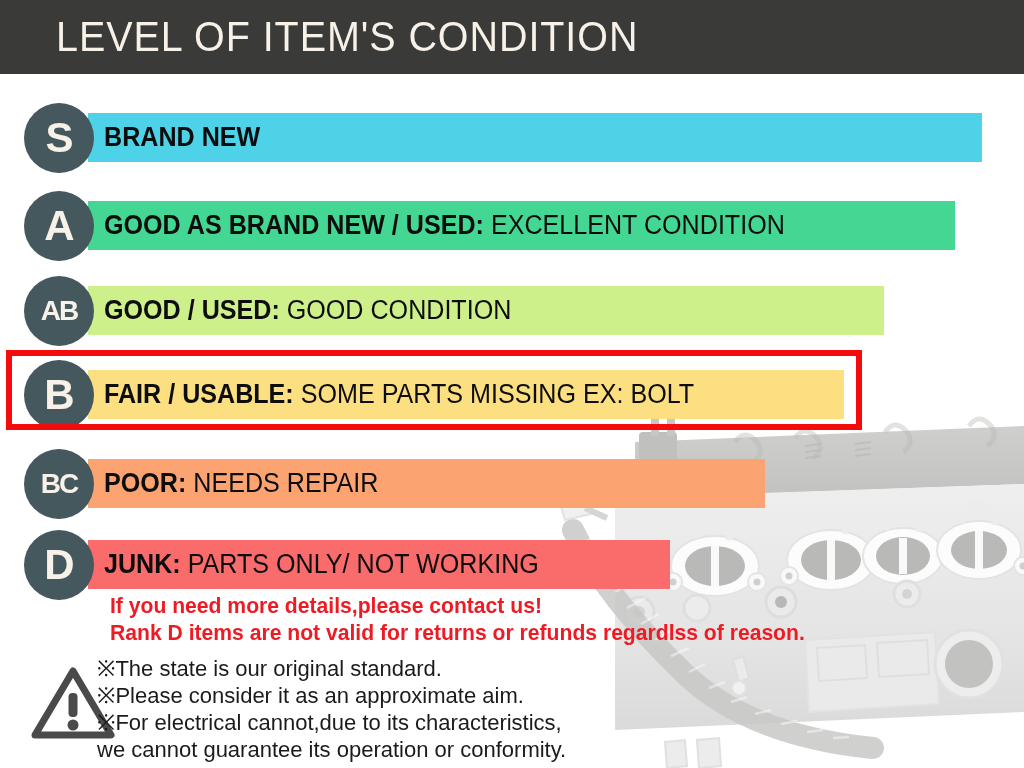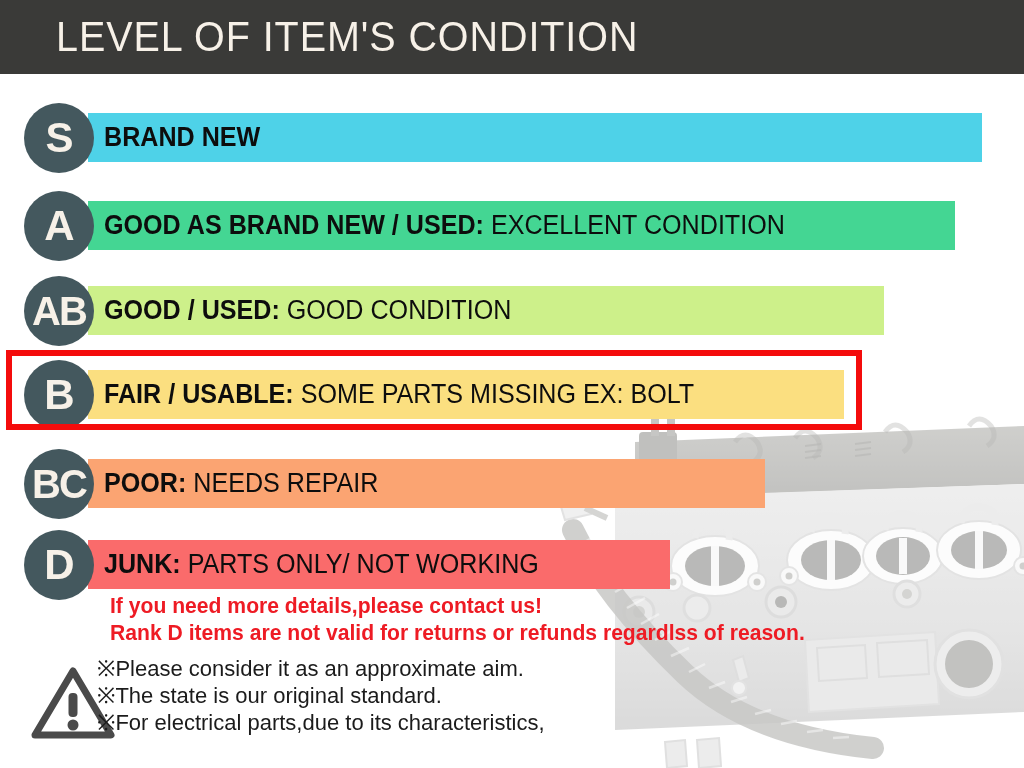--- a/index.html
+++ b/index.html
@@ -76,21 +76,21 @@
     background: #44585e;
     color: #f7f1e8;
     text-align: center;
     font-weight: bold;
     font-size: 42px;
     line-height: 70px;
     letter-spacing: -1px;
     font-family: "Liberation Sans", sans-serif;
     z-index: 3;
   }
-  .rank-badge.two-char { font-size: 40px; letter-spacing: -2px; }
+  .rank-badge.two-char { font-size: 28px; letter-spacing: -2px; }
   .rank-text {
     position: absolute;
     left: 104px;
     top: 0;
     height: 49px;
     line-height: 49px;
     white-space: nowrap;
     color: #0d0d0d;
     font-size: 27px;
     z-index: 4;
@@ -334,18 +334,19 @@
 
   <div id="warn-icon">
     <svg width="86" height="76" viewBox="0 0 86 76" xmlns="http://www.w3.org/2000/svg">
       <path d="M43 6 L81 70 L5 70 Z" fill="none" stroke="#4a4a4a" stroke-width="7" stroke-linejoin="round" stroke-linecap="round"></path>
       <rect x="38.5" y="28" width="9" height="24" rx="4" fill="#4a4a4a"></rect>
       <circle cx="43" cy="60" r="5.5" fill="#4a4a4a"></circle>
     </svg>
   </div>
 
   <div id="gray-notes">
+    <div class="note-line">※The state is our original standard.</div>
     <div class="note-line">※Please consider it as an approximate aim.</div>
-    <div class="note-line">※The state is our original standard.</div>
-    <div class="note-line">※For electrical parts,due to its characteristics,</div>
+    <div class="note-line">※For electrical cannot,due to its characteristics,</div>
+    <div class="note-line">we cannot guarantee its operation or conformity.</div>
   </div>
 
 </div>
 
 </body></html>

